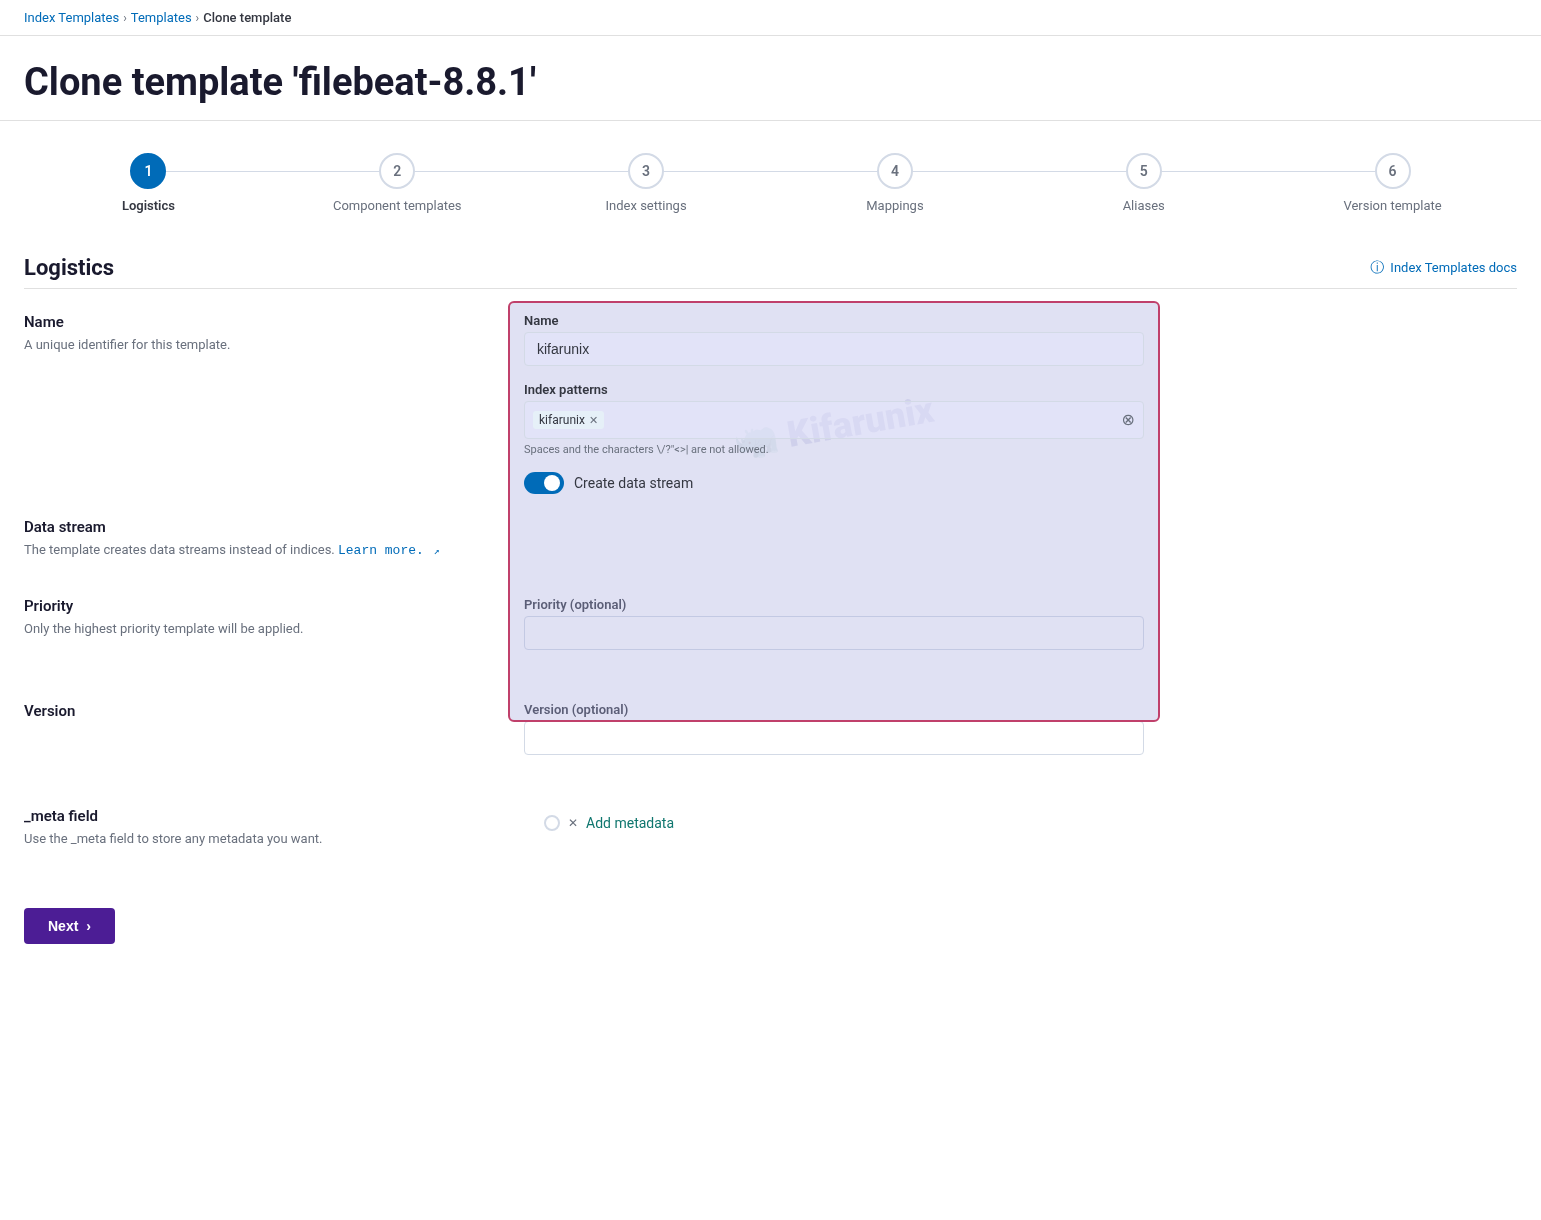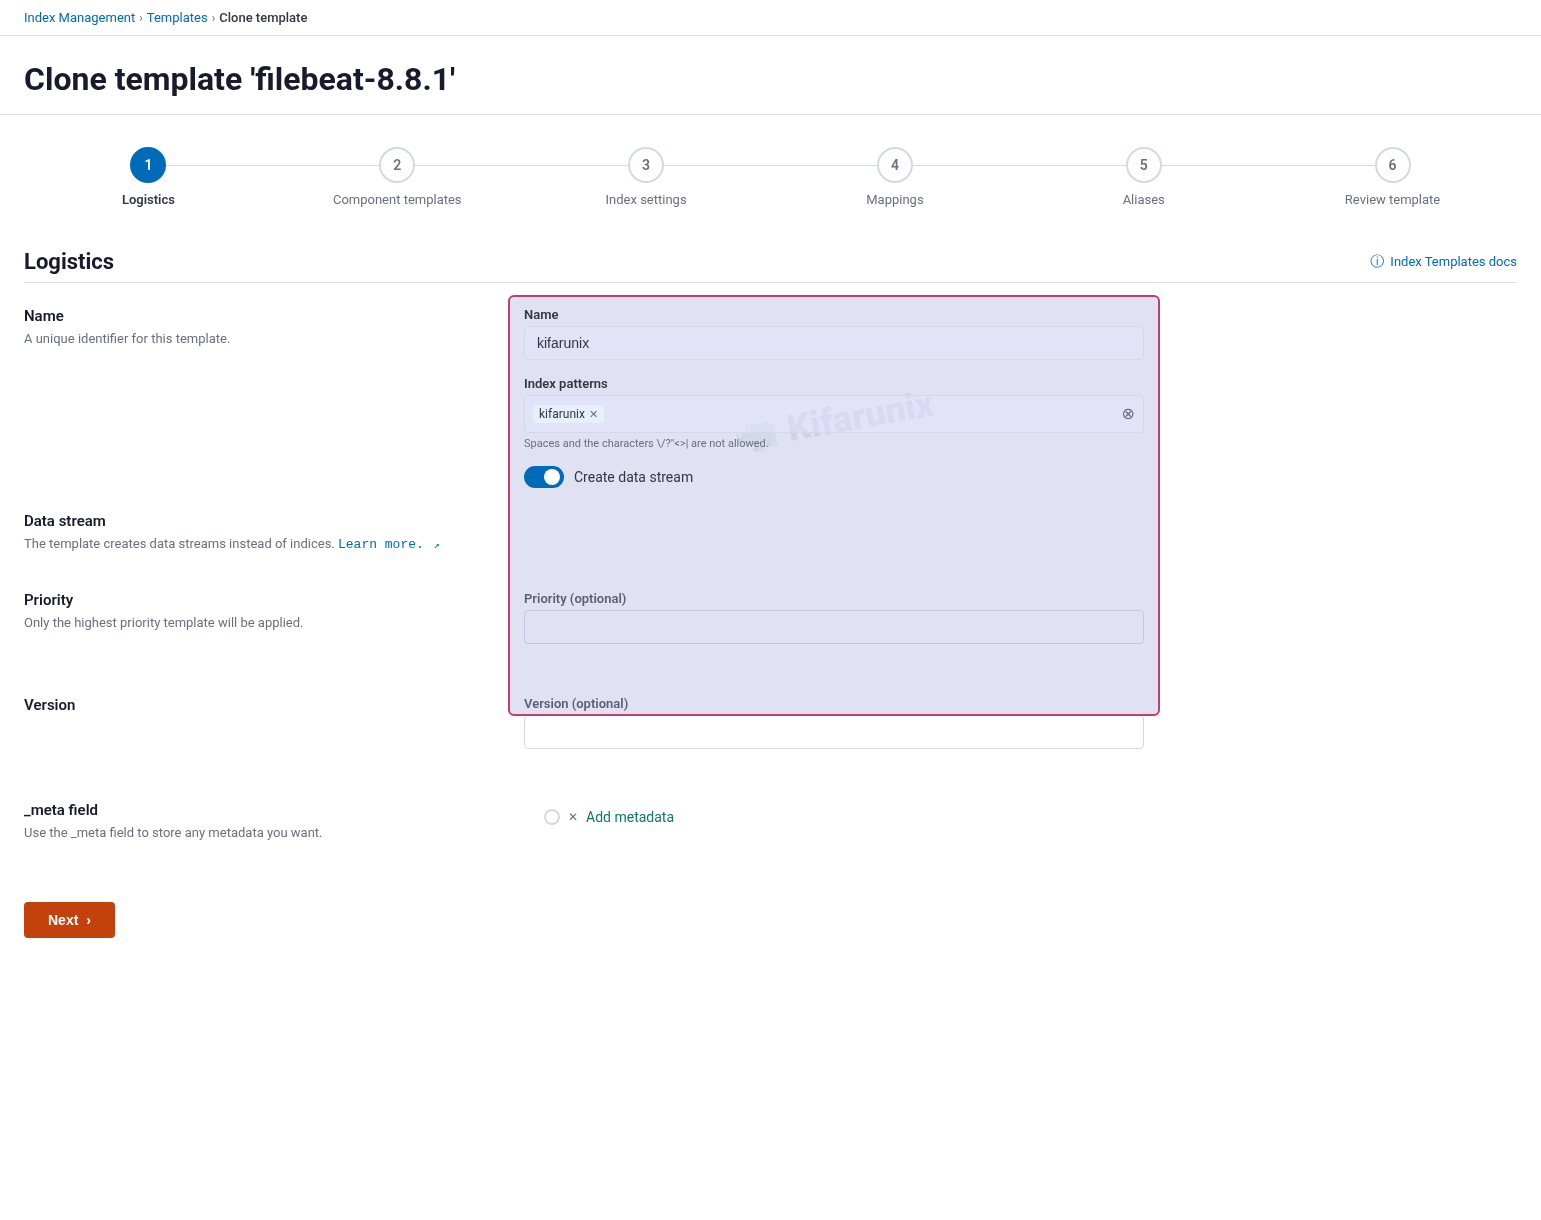--- a/index.html
+++ b/index.html
@@ -36,21 +36,21 @@
       color: #69707d;
       font-size: 12px;
     }
 
     
     .page-header {
       padding: 24px 24px 16px 24px;
       border-bottom: 1px solid #e0e0e0;
     }
     .page-title {
-      font-size: 32px;
+      font-size: 38px;
       font-weight: 700;
       color: #1a1a2e;
     }
 
     
     .stepper-container {
       padding: 32px 24px 24px 24px;
       display: flex;
       align-items: flex-start;
       justify-content: center;
@@ -287,21 +287,21 @@
       color: #69707d;
       cursor: pointer;
     }
 
     
     .footer-actions {
       padding: 24px;
       margin-top: 16px;
     }
     .next-btn {
-      background: #c2410c;
+      background: #4c1d95;
       color: #fff;
       border: none;
       border-radius: 4px;
       padding: 10px 24px;
       font-size: 14px;
       font-weight: 600;
       cursor: pointer;
       display: inline-flex;
       align-items: center;
       gap: 8px;
@@ -354,21 +354,21 @@
       padding-bottom: 8px;
       border-bottom: 1px solid #e0e0e0;
       margin-bottom: 24px;
     }
   </style>
 </head>
 <body>
 
 <nav class="breadcrumb">
   <span class="breadcrumb-item">
-    <span>Index Management</span>
+    <span>Index Templates</span>
   </span>
   <span class="breadcrumb-separator">›</span>
   <span class="breadcrumb-item">
     <span>Templates</span>
   </span>
   <span class="breadcrumb-separator">›</span>
   <span class="breadcrumb-item active">
     <span>Clone template</span>
   </span>
 </nav>
@@ -405,21 +405,21 @@
   <div class="step-item">
     <div class="step-circle">
       <span>5</span>
     </div>
     <div class="step-label">Aliases</div>
   </div>
   <div class="step-item">
     <div class="step-circle">
       <span>6</span>
     </div>
-    <div class="step-label">Review template</div>
+    <div class="step-label">Version template</div>
   </div>
 </div>
 
 <div class="logistics-section">
   <div class="logistics-top-row">
     <h2 class="section-title">Logistics</h2>
     <a class="docs-link">
       <span style="color:#006bb8; font-size:14px;">ⓘ</span>
       <span>Index Templates docs</span>
     </a>

